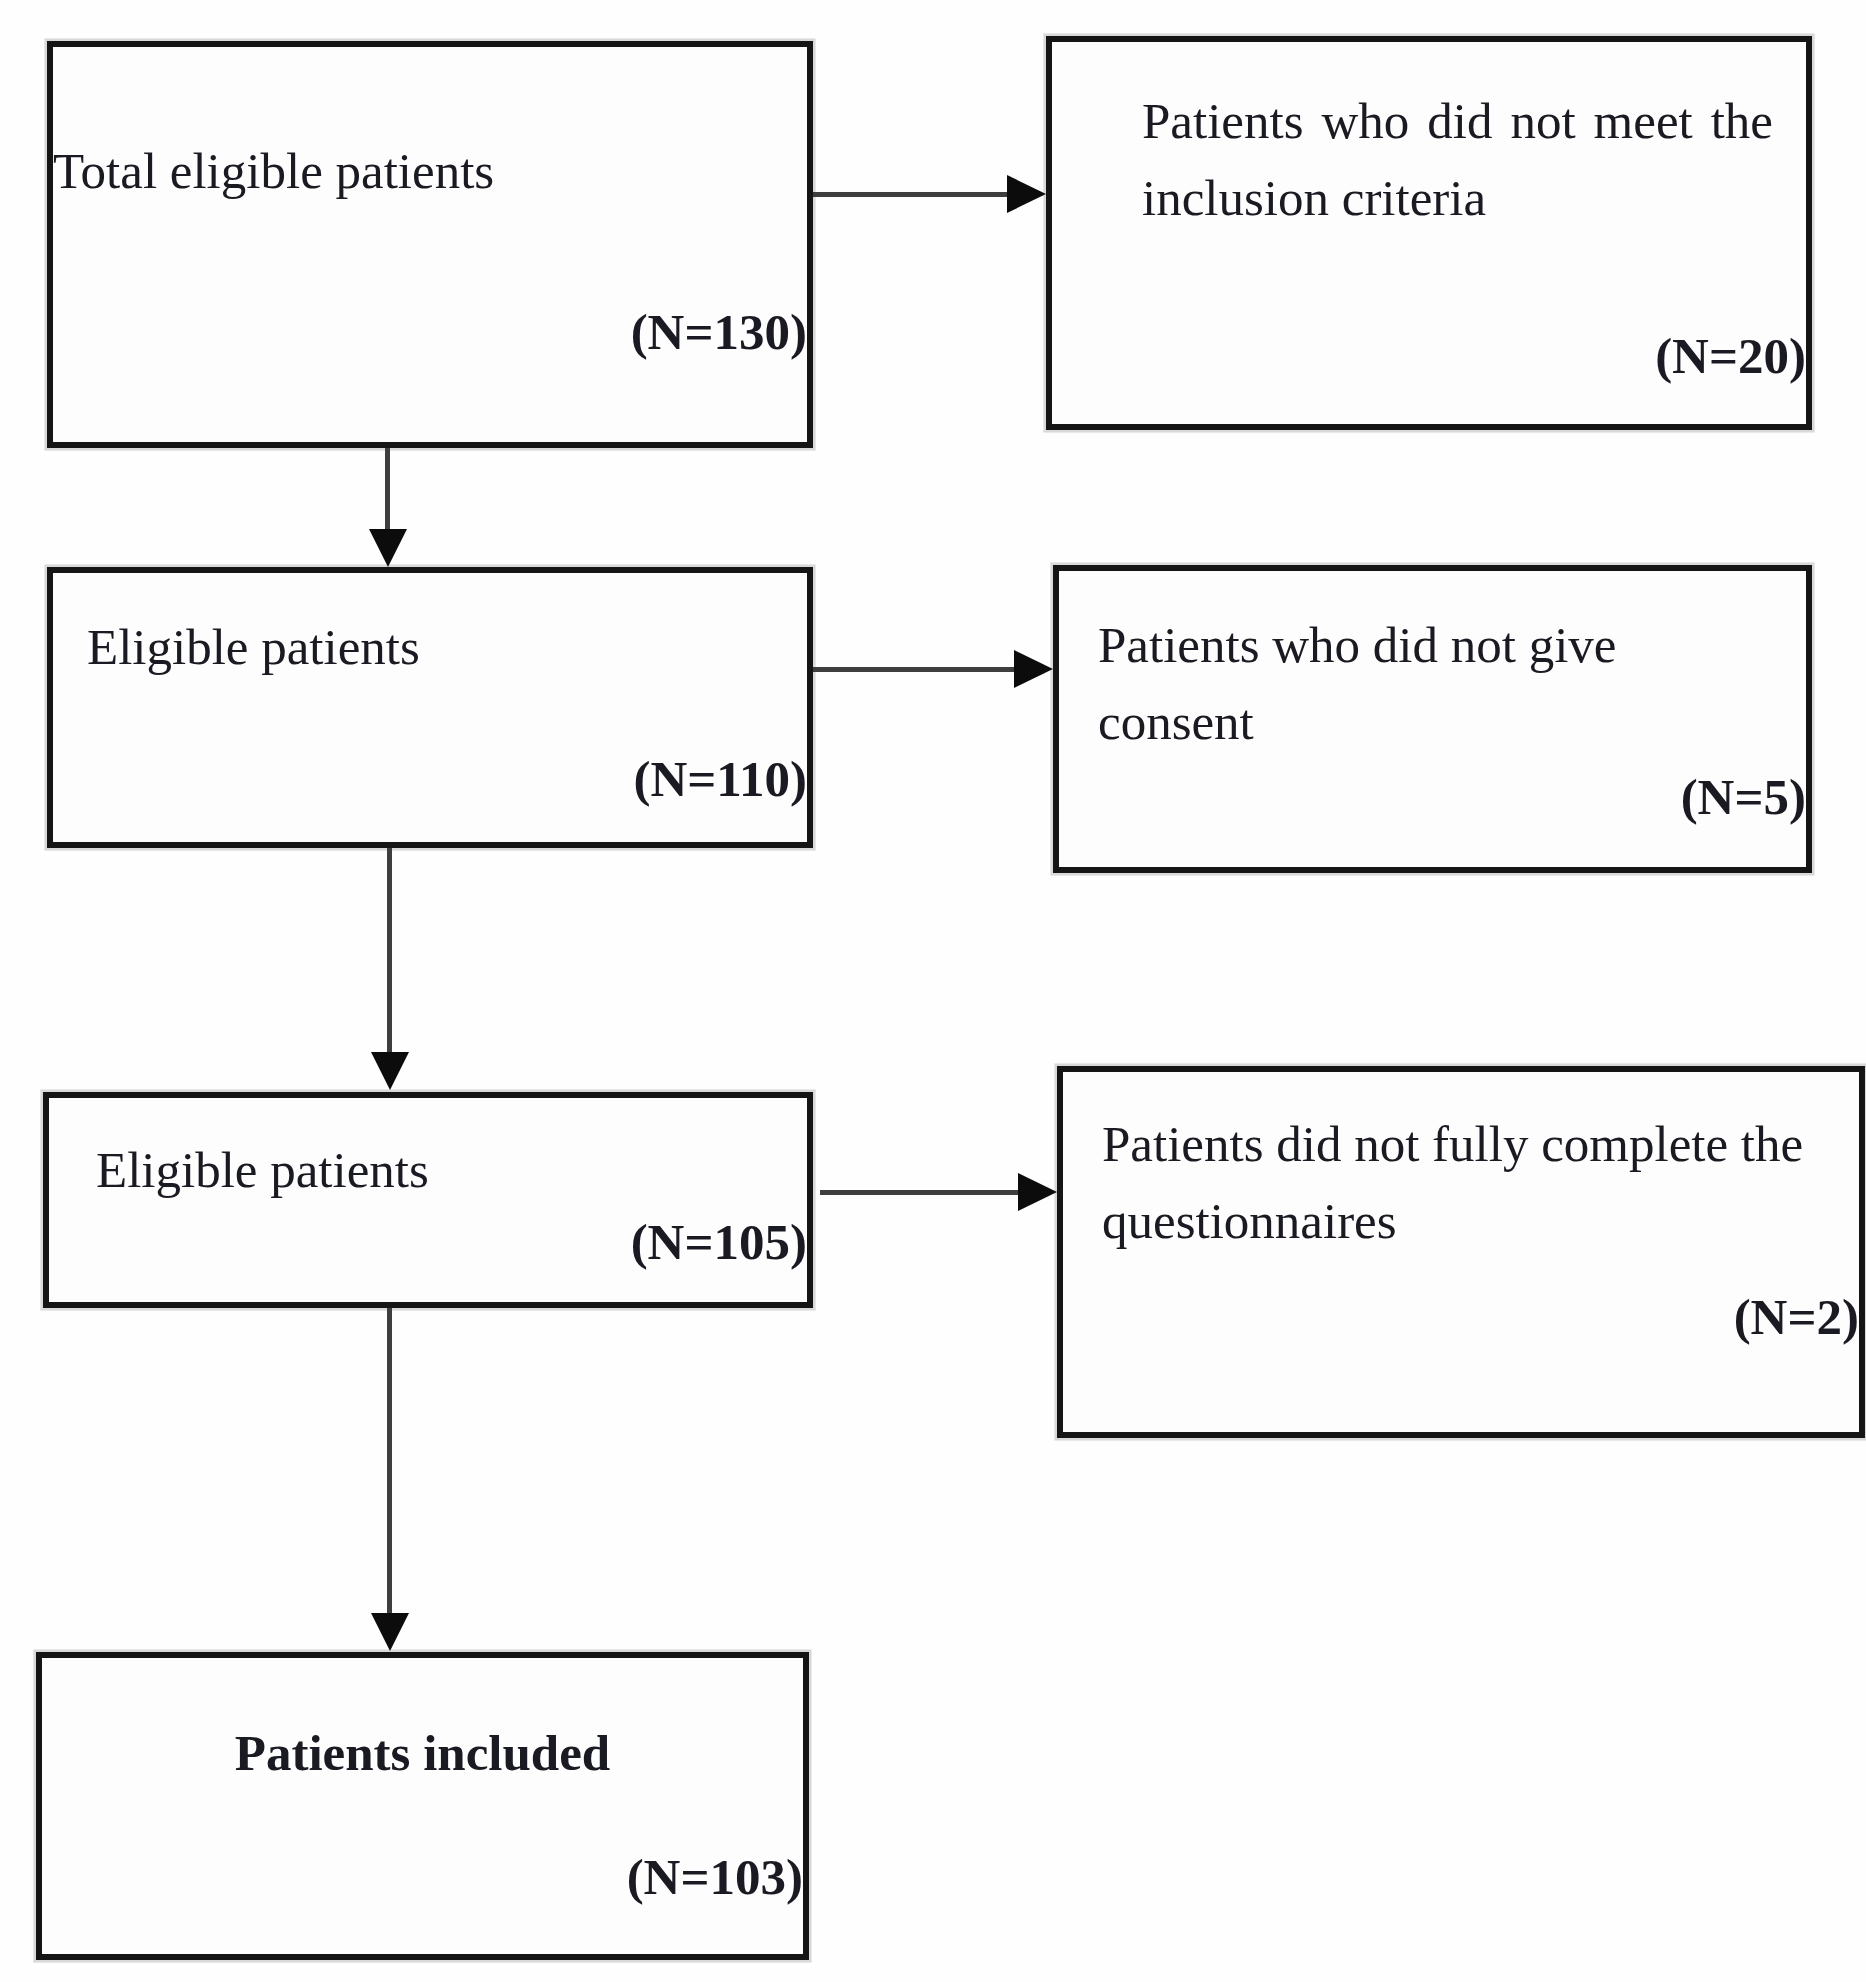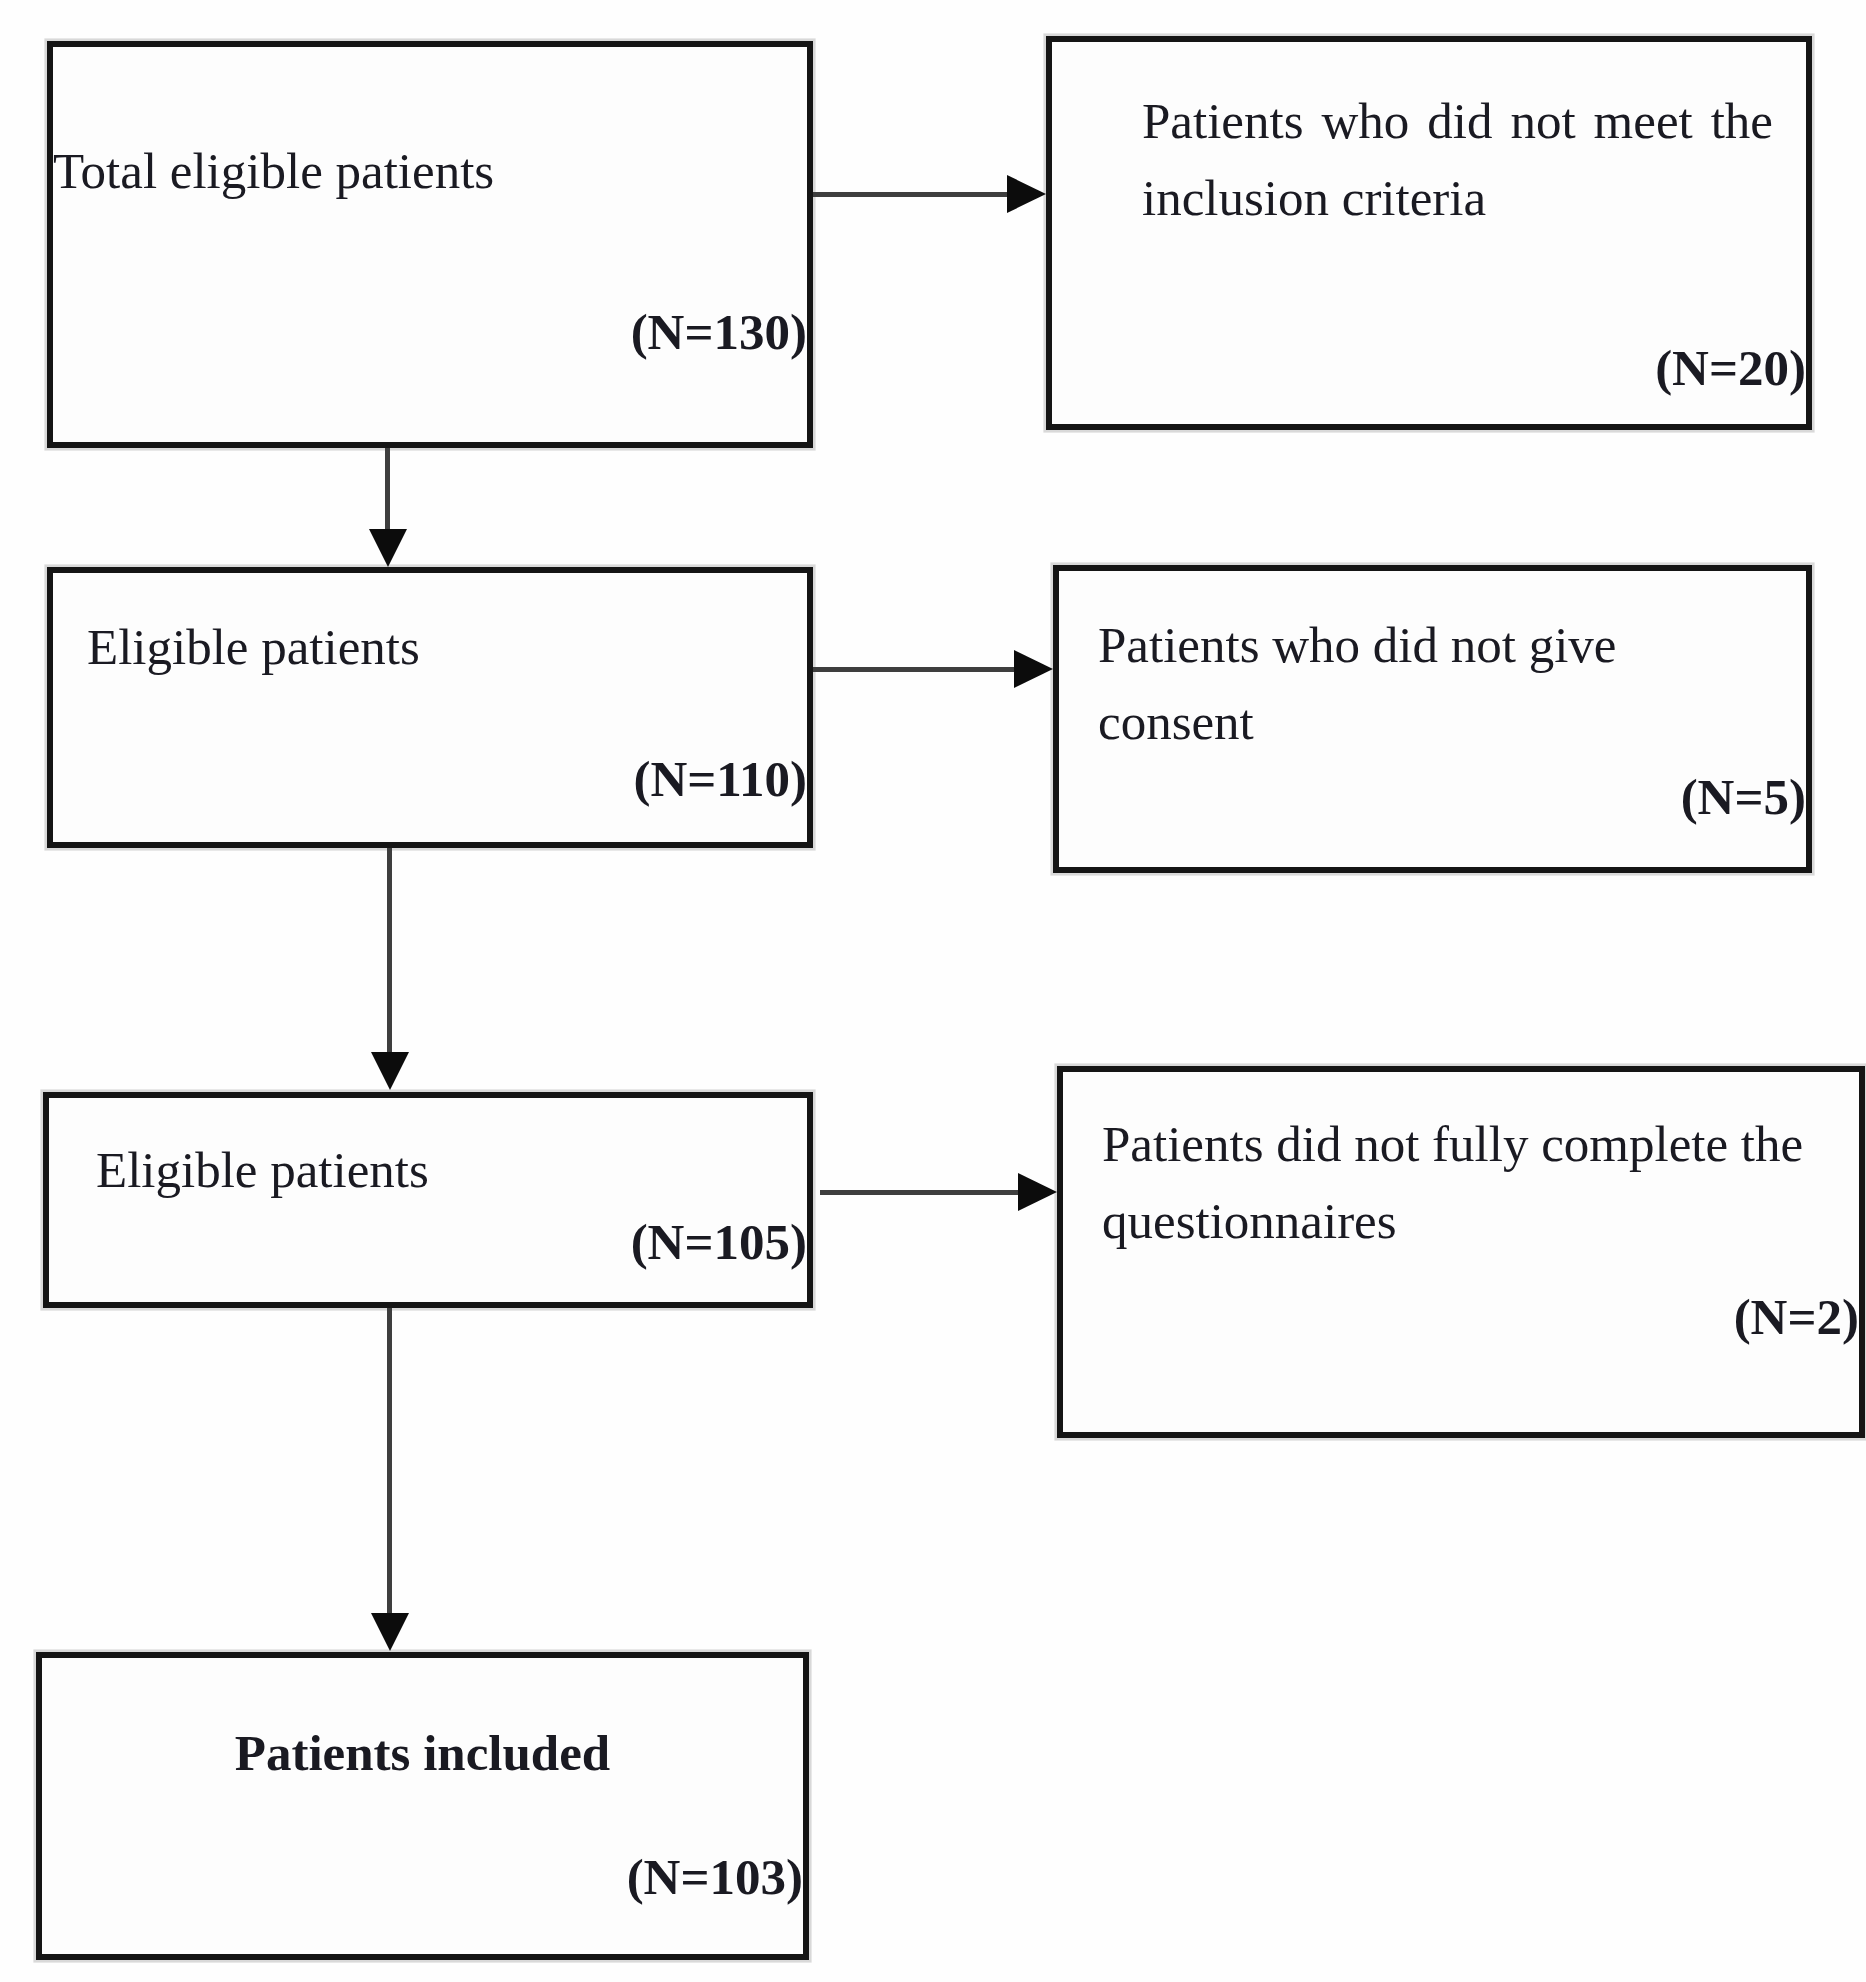--- a/index.html
+++ b/index.html
@@ -34,21 +34,21 @@
     text-align: right;
     font-weight: bold;
   }
   
   #b-l1 { left: 47px;  top: 41px;   width: 766px; height: 407px; }
   #b-l1 .label { left: 0; right: 0; top: 86px; }
   #b-l1 .nval  { top: 247px; }
   
   #b-r1 { left: 1046px; top: 36px;  width: 766px; height: 394px; }
   #b-r1 .label { left: 43px; right: 33px; top: 41px; text-align: justify; margin-left: 47px; }
-  #b-r1 .nval  { top: 288px; }
+  #b-r1 .nval  { top: 276px; }
   
   #b-l2 { left: 47px;  top: 567px;  width: 766px; height: 281px; }
   #b-l2 .label { left: 34px; right: 34px; top: 36px; text-align: left; }
   #b-l2 .nval  { top: 168px; padding-left: 20px; }
   
   #b-r2 { left: 1053px; top: 565px; width: 759px; height: 308px; }
   #b-r2 .label { left: 39px; right: 51px; top: 36px; text-align: left; }
   #b-r2 .nval  { top: 188px; }
   
   #b-l3 { left: 43px;  top: 1092px; width: 770px; height: 216px; }

